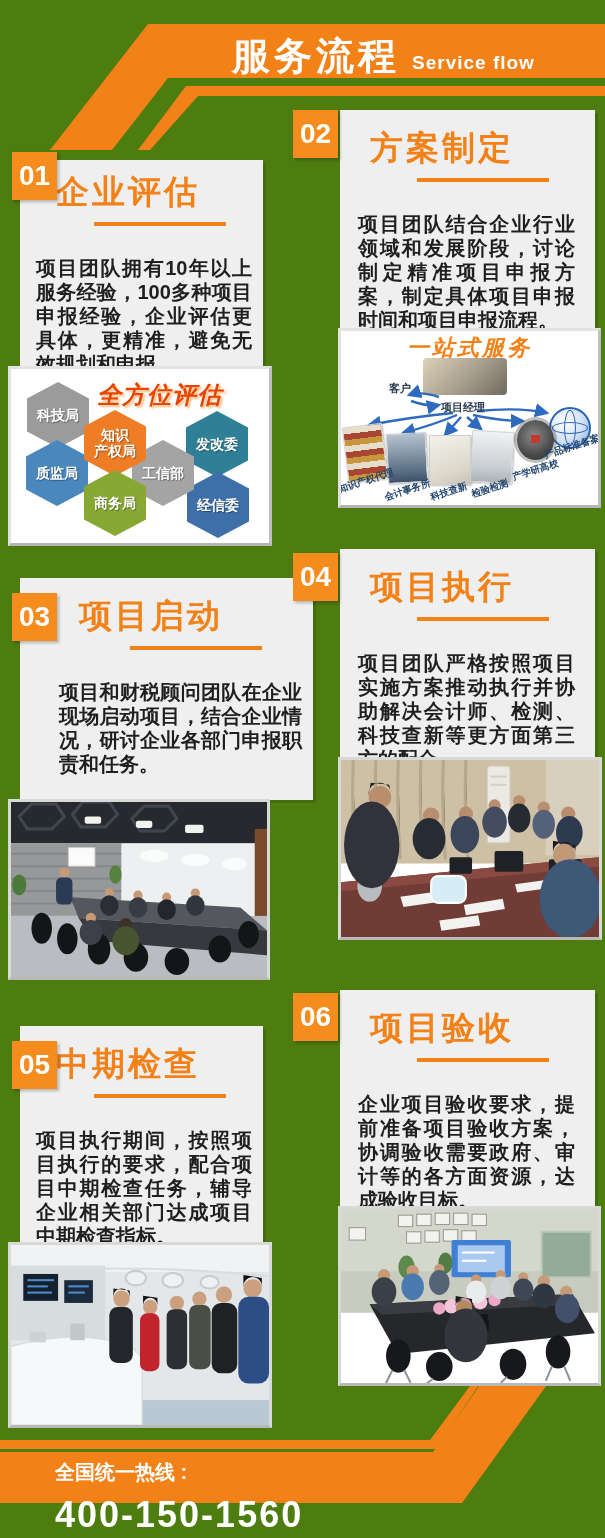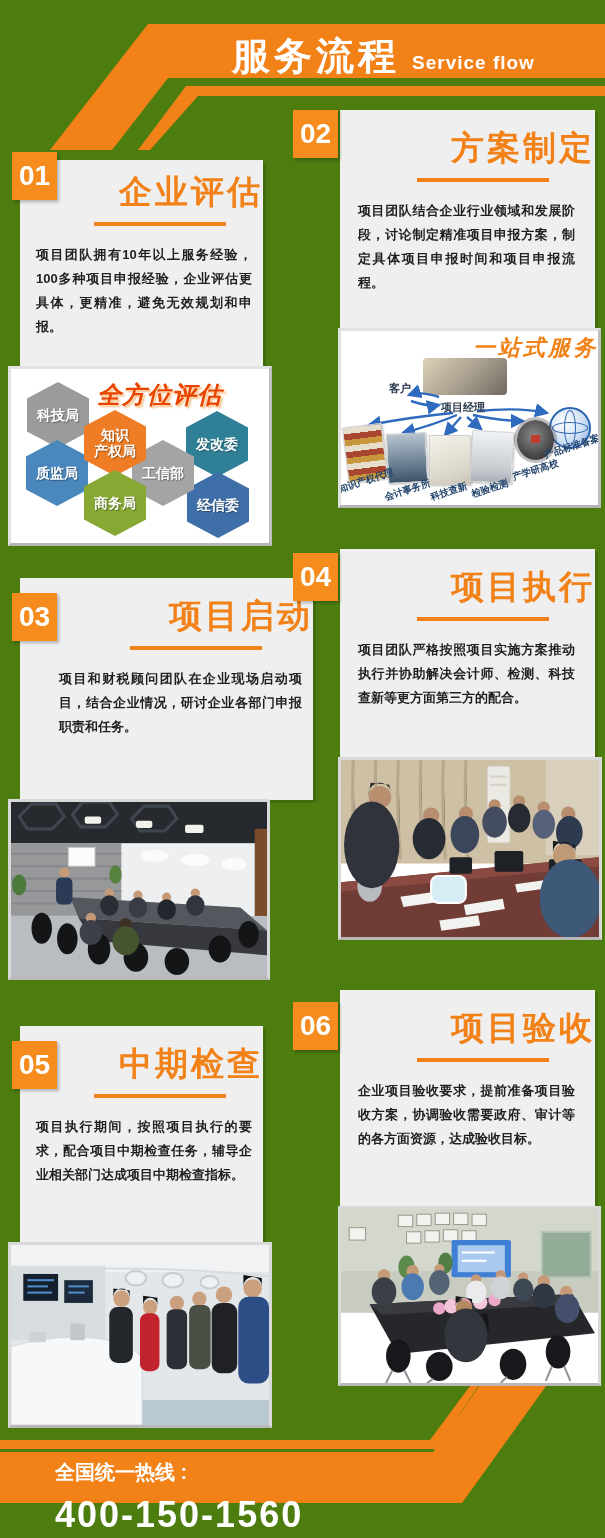--- a/index.html
+++ b/index.html
@@ -14,41 +14,41 @@
   .banner-sub{font-size:19px;font-weight:bold;letter-spacing:1px;}
   .hotline{position:absolute;display:flex;align-items:baseline;gap:8px;color:#fff;}
   .hotline-label{font-size:20px;font-weight:bold;}
   .hotline-number{font-size:36px;font-weight:bold;letter-spacing:2px;}
   
   .badge{position:absolute;width:45px;height:48px;background:var(--badge-orange,#f78c1e);
          color:#fff;font-size:28px;font-weight:bold;display:flex;align-items:center;
          justify-content:center;box-shadow:2px 2px 3px rgba(0,0,0,.25);z-index:5;}
   .panel{position:absolute;background:var(--panel-gray,#efefef);
          box-shadow:3px 3px 0 rgba(0,0,0,.13);z-index:2;}
-  .title-wrap{padding-top:16px;padding-left:36px;text-align:right;}
+  .title-wrap{padding-top:16px;padding-left:36px;text-align:left;}
   .step-title{font-size:33px;font-weight:bold;letter-spacing:3px;color:var(--title-orange,#f28118);}
   .underline{width:132px;height:4px;background:var(--title-orange,#f28118);margin:7px auto 0;}
-  .body-text{font-size:13px;font-weight:bold;color:var(--body-text,#1f1f1f);
-             line-height:24px;margin-top:17px;text-align:justify;}
+  .body-text{font-size:20px;font-weight:bold;color:var(--body-text,#1f1f1f);
+             line-height:24px;margin-top:30px;text-align:justify;}
   .pad-l{padding-left:16px;padding-right:11px;}
   .pad-r{padding-left:18px;padding-right:20px;}
   
   .media{position:absolute;background:#fff;border:3px solid #e2e2e2;
          border-right-color:#bfbfbf;border-bottom-color:#b5b5b5;overflow:hidden;z-index:3;}
   .photo{border-color:#d9d9d9;border-bottom-color:#b8b8b8;}
   
   .hex{position:absolute;width:62px;height:66px;color:#fff;font-weight:bold;font-size:14px;
        display:flex;align-items:center;justify-content:center;text-align:center;
        clip-path:polygon(50% 0%,100% 25%,100% 75%,50% 100%,0% 75%,0% 25%);
        white-space:pre-line;line-height:16px;text-shadow:1px 1px 1px rgba(0,0,0,.35);}
   .eval-title{position:absolute;font-size:24px;font-weight:bold;font-style:italic;
               letter-spacing:1px;color:var(--eval-title-red,#e84300);
               text-shadow:1px 1px 0 #ffd9ae,2px 2px 2px rgba(240,130,30,.55);}
   
-  .onestop-title{position:absolute;top:2px;left:0;width:100%;text-align:right;
+  .onestop-title{position:absolute;top:2px;left:0;width:100%;text-align:center;
                  font-size:22px;font-weight:bold;font-style:italic;letter-spacing:3px;
                  color:var(--title-orange,#f28118);}
   .onestop-node{position:absolute;font-weight:bold;color:#2b3a4e;}
   .service-label{position:absolute;font-size:9.5px;font-weight:bold;
                  color:var(--service-label-blue,#24456d);transform:rotate(-18deg);
                  transform-origin:left bottom;white-space:nowrap;}
   .thumb{position:absolute;border:1px solid #cfcfcf;box-shadow:1px 1px 2px rgba(0,0,0,.25);}
   .cluster{position:absolute;left:82px;top:27px;width:84px;height:37px;border-radius:4px;
            background:linear-gradient(135deg,#ddd2b8,#a59c8c 55%,#6f695f);}
   .globe{position:absolute;left:208px;top:76px;width:38px;height:38px;border-radius:50%;
@@ -333,21 +333,21 @@
         <rect x="174" y="58" width="21" height="62" rx="7" fill="#4a4f46"></rect>
         <circle cx="208" cy="48" r="8" fill="#caa07e"></circle>
         <rect x="196" y="56" width="25" height="68" rx="9" fill="#1f2125"></rect>
         <circle cx="236" cy="42" r="9" fill="#caa07e"></circle>
         <path d="M227,40 a9,9 0 0 1 18,0 l0,-8 -18,-3 z" fill="#101010"></path>
         <rect x="222" y="50" width="30" height="84" rx="10" fill="#2c4d86"></rect>
       </g>
     </svg>
   </div>
 
-  <div class="badge" style="left:293px;top:993px;margin-top:9px;">
+  <div class="badge" style="left:293px;top:993px;">
     <span>06</span>
   </div>
   <div class="panel" style="left:340px;top:990px;width:255px;height:220px;">
     <div class="title-wrap" style="padding-left:30px;">
       <div class="step-title">项目验收</div>
       <div class="underline"></div>
     </div>
     <div class="body-text pad-r">企业项目验收要求，提前准备项目验收方案，协调验收需要政府、审计等的各方面资源，达成验收目标。</div>
   </div>
 

